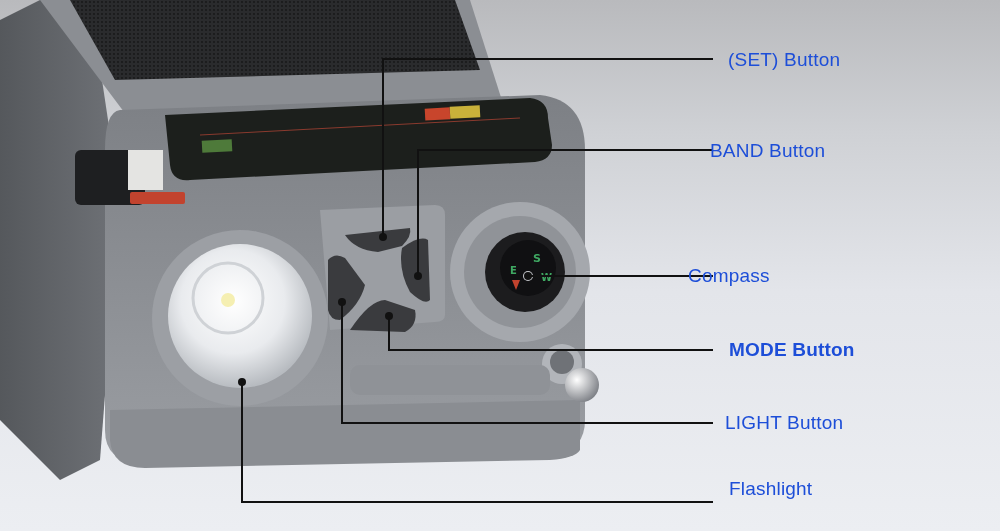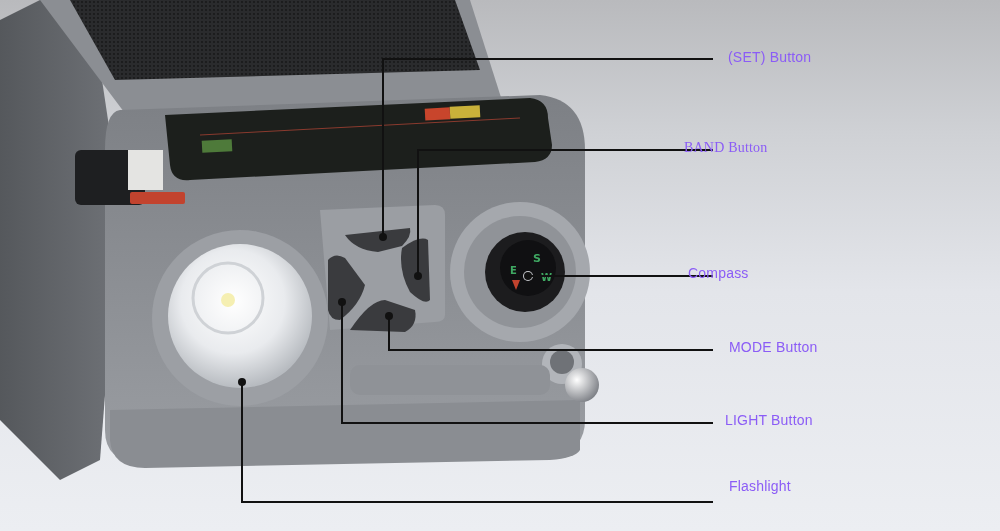--- a/index.html
+++ b/index.html
@@ -1,20 +1,20 @@
 <!DOCTYPE html>
 <html><head>
 <meta charset="utf-8">
 <style>
   html,body{margin:0;padding:0;}
   body{width:1000px;height:531px;overflow:hidden;position:relative;
     background:linear-gradient(180deg,#b9babd 0%,#cfd1d5 25%,#e3e5ea 55%,#eceef2 100%);
     font-family:"Liberation Sans","DejaVu Sans",sans-serif;}
   .stage{position:absolute;left:0;top:0;width:1000px;height:531px;}
-  .label{position:absolute;font-size:14px;color:#8b5cf6;white-space:nowrap;letter-spacing:0.2px;}
+  .label{position:absolute;font-size:19px;color:#1d4ed8;white-space:nowrap;letter-spacing:0.2px;}
   svg{position:absolute;left:0;top:0;}
 </style>
 </head>
 <body>
 
 <div class="stage">
 
   <svg width="1000" height="531" viewBox="0 0 1000 531">
     <defs>
       <linearGradient id="body" x1="0" y1="0" x2="0" y2="1">
@@ -129,18 +129,18 @@
       <circle cx="383" cy="237" r="4"></circle>
       <circle cx="418" cy="276" r="4"></circle>
       <circle cx="528" cy="276" r="4"></circle>
       <circle cx="389" cy="316" r="4"></circle>
       <circle cx="342" cy="302" r="4"></circle>
       <circle cx="242" cy="382" r="4"></circle>
     </g>
   </svg>
 
   <div class="label" style="left:728px;top:49px;">(SET) Button</div>
-  <div class="label" style="left:684px;top:140px;font-family:Liberation Serif, serif;">BAND Button</div>
+  <div class="label" style="left:710px;top:140px;">BAND Button</div>
   <div class="label" style="left:688px;top:265px;">Compass</div>
-  <div class="label" style="left:729px;top:339px;">MODE Button</div>
+  <div class="label" style="left:729px;top:339px;font-weight:bold;">MODE Button</div>
   <div class="label" style="left:725px;top:412px;text-align:center;">LIGHT Button</div>
   <div class="label" style="left:729px;top:478px;">Flashlight</div>
 </div>
 
 </body></html>

